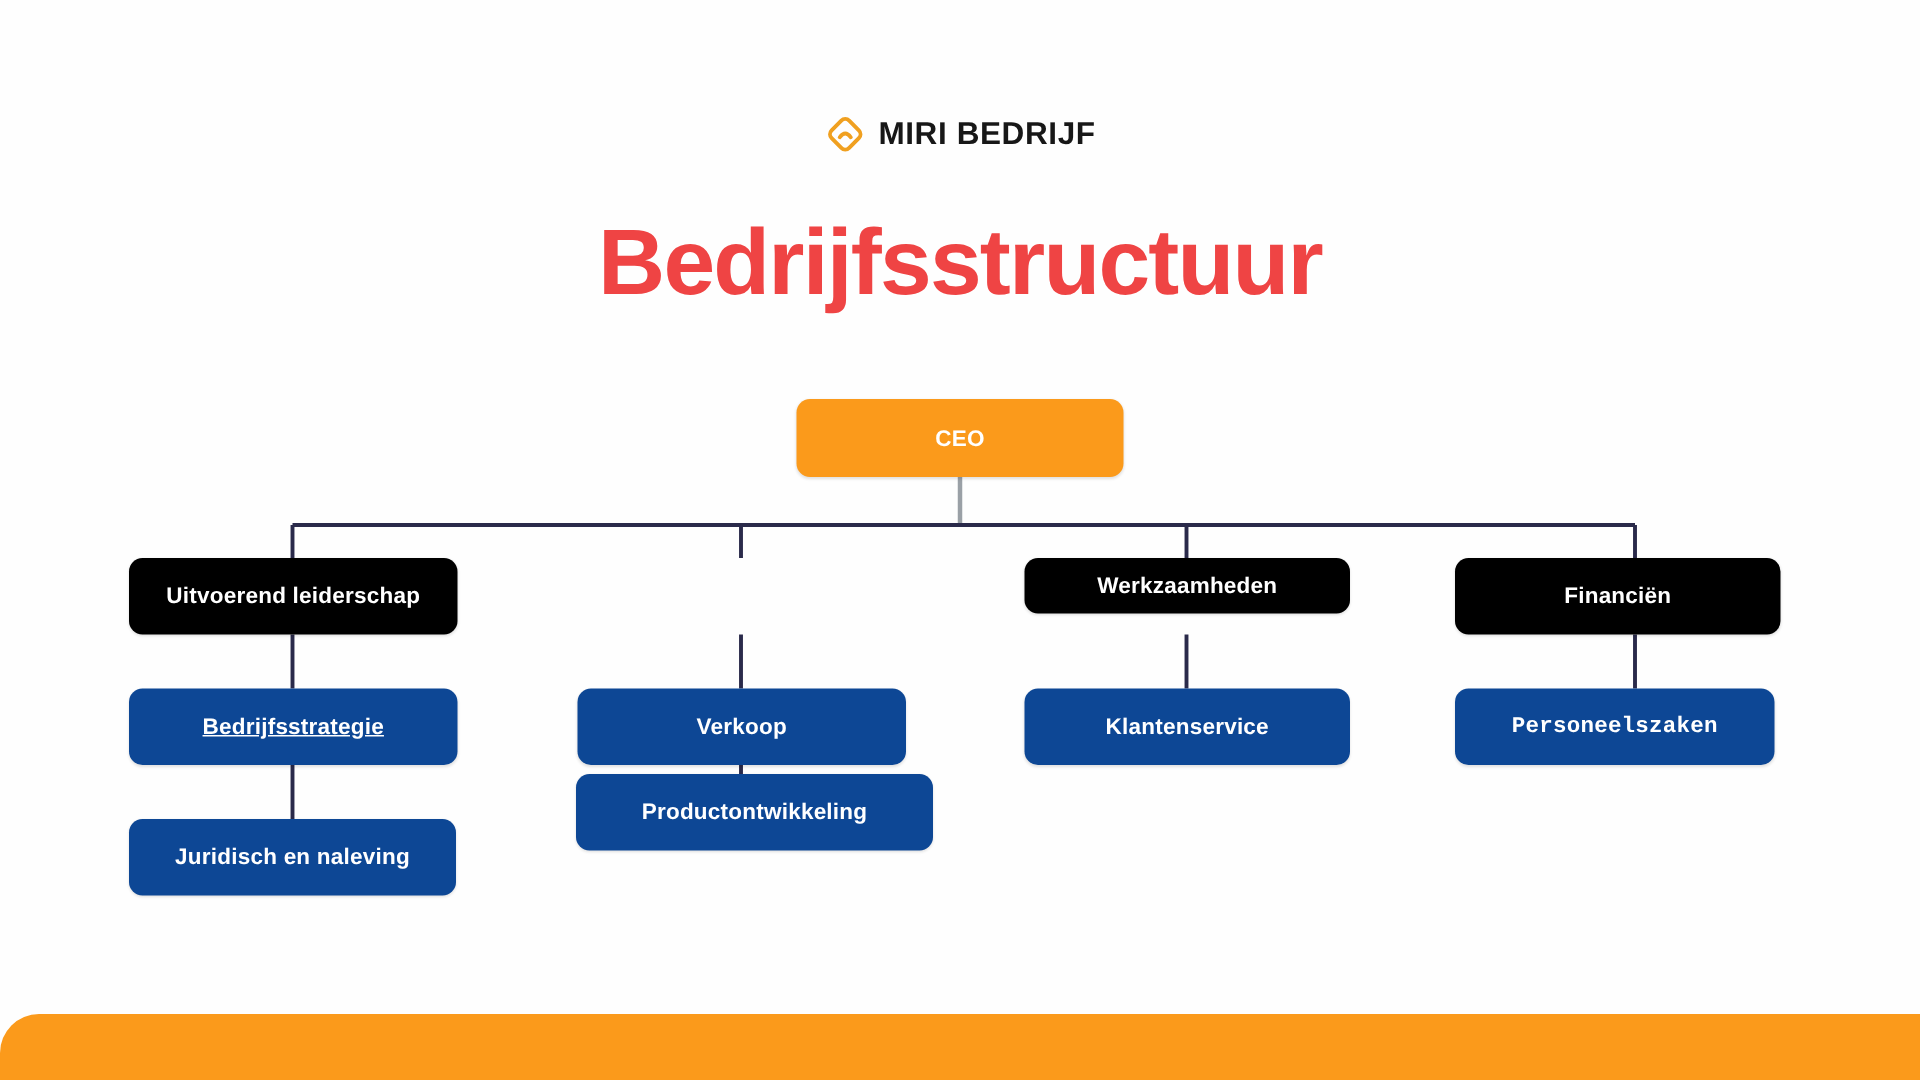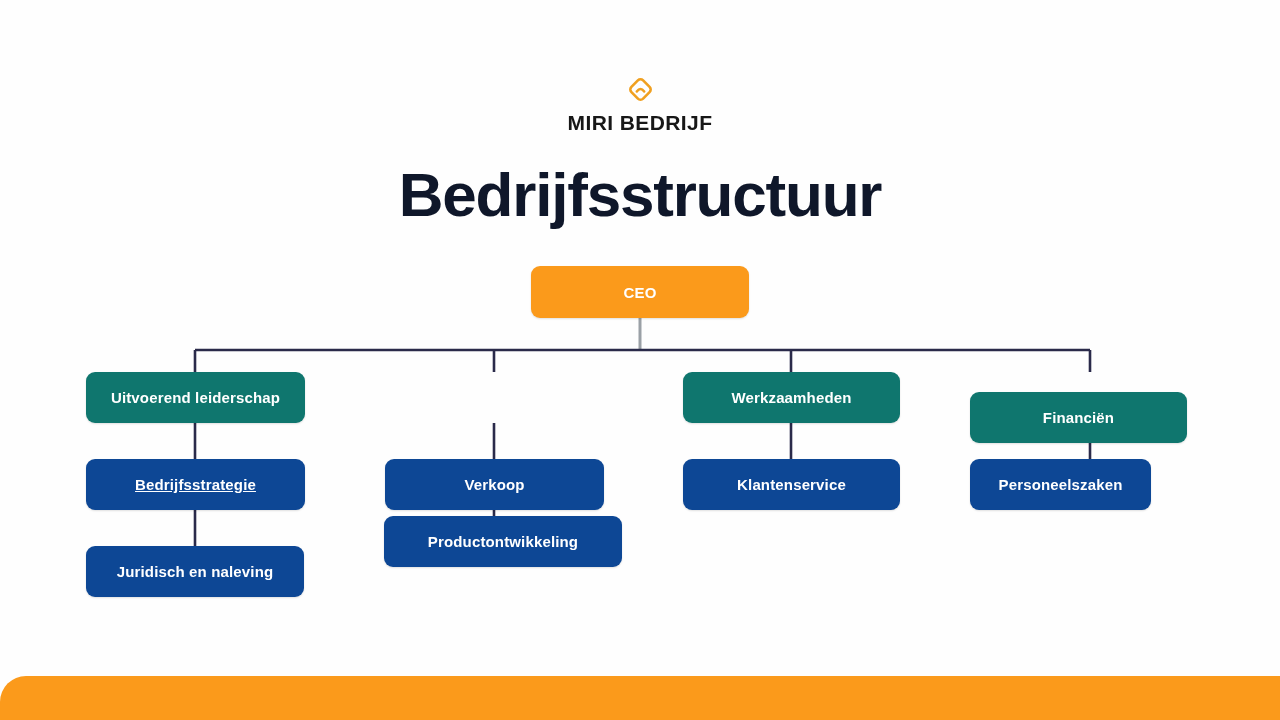--- a/index.html
+++ b/index.html
@@ -20,21 +20,20 @@
   
   .brand {
     position: absolute;
     top: 76px;
     left: 0;
     width: 100%;
     display: flex;
     align-items: center;
     justify-content: center;
     gap: 9px;
-    flex-direction: column;
   }
   .brand-mark {
     width: 27px;
     height: 27px;
     display: block;
     flex: 0 0 auto;
   }
   .brand-name {
     font-size: 21px;
     font-weight: 700;
@@ -47,24 +46,23 @@
   
   .page-title {
     position: absolute;
     top: 142px;
     left: 0;
     width: 100%;
     text-align: center;
     font-size: 62px;
     font-weight: 700;
     letter-spacing: -1.2px;
-    color: #0f172a;
+    color: #ef4444;
     line-height: 1.1;
     white-space: nowrap;
-    margin-top: 19px;
   }
 
   
   .chart {
     position: absolute;
     top: 0;
     left: 0;
     width: 1280px;
     height: 720px;
   }
@@ -91,21 +89,21 @@
     text-align: center;
     white-space: nowrap;
     box-shadow: 0 1px 2px rgba(0,0,0,0.12);
   }
 
   .node.root {
     background: #fb9a1b;
     font-size: 15px;
   }
 
-  .node.level1 { background: #0f766e; }
+  .node.level1 { background: #000000; }
   .node.level2 { background: #0d4795; }
   .node.level3 { background: #0d4795; }
 
   
   .bottom-band {
     position: absolute;
     left: 0;
     top: 676px;
     width: 1280px;
     height: 44px;
@@ -150,21 +148,21 @@
 
   <div class="node root" style="left:531px; top:266px; width:218px; height:52px;">CEO</div>
 
   <div class="node level1" style="left:86px; top:372px; width:219px; height:51px;">Uitvoerend leiderschap</div>
   <div class="node level2" style="left:86px; top:459px; width:219px; height:51px;text-decoration:underline;">Bedrijfsstrategie</div>
   <div class="node level3" style="left:86px; top:546px; width:218px; height:51px;">Juridisch en naleving</div>
 
   <div class="node level2" style="left:385px; top:459px; width:219px; height:51px;">Verkoop</div>
   <div class="node level3" style="left:384px; top:516px; width:238px; height:51px;">Productontwikkeling</div>
 
-  <div class="node level1" style="left:683px; top:372px; width:217px; height:51px;">Werkzaamheden</div>
+  <div class="node level1" style="left:683px; top:372px; width:217px; height:37px;">Werkzaamheden</div>
   <div class="node level2" style="left:683px; top:459px; width:217px; height:51px;">Klantenservice</div>
 
-  <div class="node level1" style="left:970px; top:372px; width:217px; height:51px;margin-top:20px;">Financiën</div>
-  <div class="node level2" style="left:970px; top:459px; width:181px; height:51px;">Personeelszaken</div>
+  <div class="node level1" style="left:970px; top:372px; width:217px; height:51px;">Financiën</div>
+  <div class="node level2" style="left:970px; top:459px; width:213px; height:51px;font-family:Liberation Mono, monospace;">Personeelszaken</div>
 
 </div>
 
 <div class="bottom-band"></div>
 
 </body></html>

